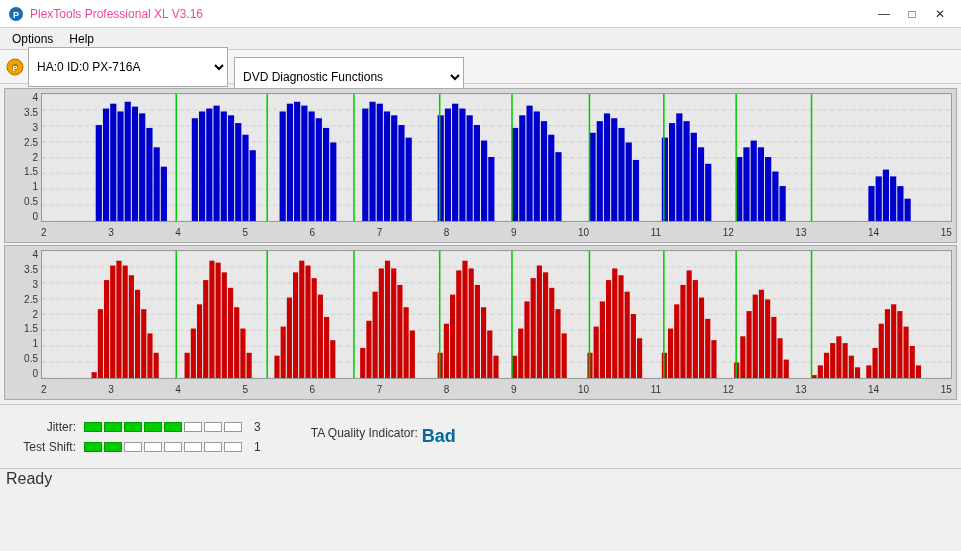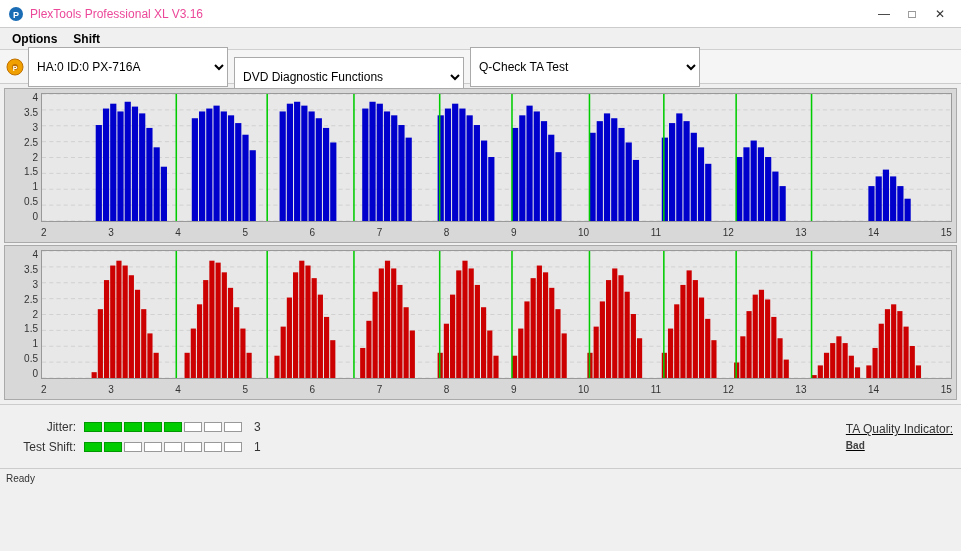--- a/index.html
+++ b/index.html
@@ -59,21 +59,20 @@
       display: flex;
       align-items: center;
       padding: 0 4px;
       border-bottom: 1px solid #d0d0d0;
     }
     .menu-item {
       padding: 2px 8px;
       cursor: pointer;
       font-size: 12px;
       color: #000;
-      font-weight: bold;
     }
 
     
     .toolbar {
       background: #f5f5f5;
       height: 34px;
       display: flex;
       align-items: center;
       padding: 0 6px;
       gap: 6px;
@@ -167,21 +166,20 @@
 
     
     .bottom-panel {
       background: #f0f0f0;
       height: 64px;
       display: flex;
       align-items: center;
       padding: 4px 8px;
       gap: 20px;
       border-top: 1px solid #ccc;
-      justify-content: space-between;
     }
 
     .metrics-section {
       display: flex;
       flex-direction: column;
       gap: 6px;
     }
     .metric-row {
       display: flex;
       align-items: center;
@@ -206,33 +204,32 @@
     .meter-segment.filled-green { background: #00cc00; border-color: #009900; }
     .meter-segment.empty { background: #fff; }
     .meter-value {
       font-size: 12px;
       color: #333;
       margin-left: 4px;
     }
 
     .ta-section {
       display: flex;
-      flex-direction: column;
+      flex-direction: row;
       gap: 4px;
       margin-left: 30px;
-      text-decoration: underline;
     }
     .ta-label {
       font-size: 12px;
       color: #333;
     }
     .ta-value {
-      font-size: 10px;
+      font-size: 18px;
       font-weight: bold;
-      color: #404040;
+      color: #0369a1;
     }
 
     .start-button-section {
       margin-left: auto;
       display: flex;
       flex-direction: column;
       align-items: flex-end;
       gap: 6px;
     }
     .start-btn {
@@ -262,21 +259,21 @@
     
     .status-bar {
       background: #f0f0f0;
       height: 20px;
       border-top: 1px solid #ccc;
       display: flex;
       align-items: center;
       padding: 0 6px;
     }
     .status-text {
-      font-size: 10px;
+      font-size: 16px;
       color: #333;
     }
 
     
     .grid-line {
       stroke: #bbb;
       stroke-width: 0.5;
       stroke-dasharray: 4,3;
     }
     .green-line {
@@ -297,39 +294,36 @@
   </div>
   <div class="title-bar-controls">
     <button class="title-btn">—</button>
     <button class="title-btn">□</button>
     <button class="title-btn close">✕</button>
   </div>
 </div>
 
 <div class="menu-bar">
   <div class="menu-item">Options</div>
-  <div class="menu-item">Shift</div>
+  <div class="menu-item">Help</div>
 </div>
 
 <div class="toolbar">
   <div class="toolbar-drive">
     <svg width="18" height="18" viewBox="0 0 18 18">
       <circle cx="9" cy="9" r="8" fill="#f0a000" stroke="#c07000" stroke-width="1"></circle>
       <circle cx="9" cy="9" r="3" fill="#c07000"></circle>
       <text x="9" y="13" text-anchor="middle" font-size="7" fill="#fff" font-weight="bold">P</text>
     </svg>
     <select class="toolbar-select drive-select">
       <option>HA:0 ID:0  PX-716A</option>
     </select>
   </div>
   <select class="toolbar-select func-select">
     <option>DVD Diagnostic Functions</option>
-  </select>
-  <select class="toolbar-select test-select">
-    <option>Q-Check TA Test</option>
   </select>
 </div>
 
 <div class="main-content">
 
   <div class="chart-container chart-top">
     <div class="chart-y-axis">
       <span class="y-label">4</span>
       <span class="y-label">3.5</span>
       <span class="y-label">3</span>

